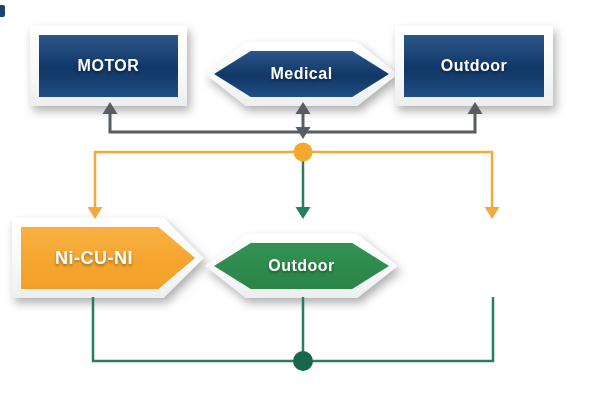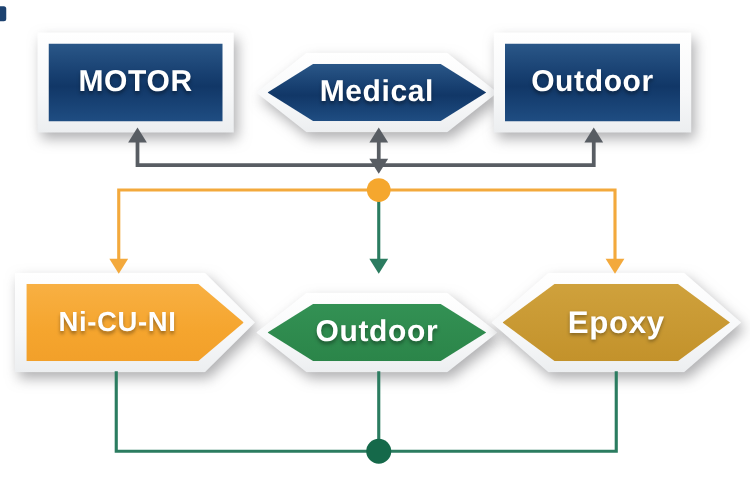--- a/index.html
+++ b/index.html
@@ -37,25 +37,25 @@
   }
   .arrow-right .frame, .arrow-right .shape{
     clip-path:polygon(0 0,79% 0,100% 50%,79% 100%,0 100%);
   }
   .arrow-right .shape{padding-right:28px;}
   .fill-blue{background:linear-gradient(180deg,#2a5788 0%,#173f70 40%,#113767 55%,#1f4d82 100%);}
   .fill-orange{background:linear-gradient(180deg,#f8b043 0%,#f5a52e 60%,#f2a02a 100%);}
   .fill-green{background:linear-gradient(180deg,#339154 0%,#2b8549 100%);}
   .fill-gold{background:linear-gradient(180deg,#cfa13c 0%,#c3922b 100%);}
   .label{
-    color:#ffffff;font-weight:bold;font-size:24px;
+    color:#ffffff;font-weight:bold;font-size:16px;
     text-shadow:0 2px 3px rgba(0,0,0,0.35);
     letter-spacing:0.5px;white-space:nowrap;
   }
-  .label-sm{font-size:22px;}
+  .label-sm{font-size:18px;}
   .label-lg{font-size:25px;}
   .connector-layer{
     position:absolute;left:0;top:0;
     pointer-events:none;
   }
 </style>
 </head>
 <body>
 
 <div class="canvas">
@@ -90,26 +90,20 @@
     </div>
   </div>
 
   <div class="node hex" style="left:205px;top:218px;width:193px;height:80px">
     <div class="frame"></div>
     <div class="shape fill-green">
       <span class="label">Outdoor</span>
     </div>
   </div>
 
-  <div class="node hex-wide" style="left:393px;top:218px;width:200px;height:80px">
-    <div class="frame"></div>
-    <div class="shape fill-gold">
-      <span class="label label-lg">Epoxy</span>
-    </div>
-  </div>
 
   <svg class="connector-layer" width="600" height="400" viewBox="0 0 600 400">
 
     <path d="M110,112 L110,132 L475,132 L475,112" fill="none" stroke-width="3" stroke="#585D63"></path>
     <path d="M303,112 L303,129" fill="none" stroke-width="3" stroke="#585D63"></path>
     <polygon points="110,102 102.5,114 117.5,114" fill="#585D63"></polygon>
     <polygon points="475,102 467.5,114 482.5,114" fill="#585D63"></polygon>
     <polygon points="303,102 295.5,114 310.5,114" fill="#585D63"></polygon>
     <polygon points="303,139 295.5,127 310.5,127" fill="#585D63"></polygon>
 

